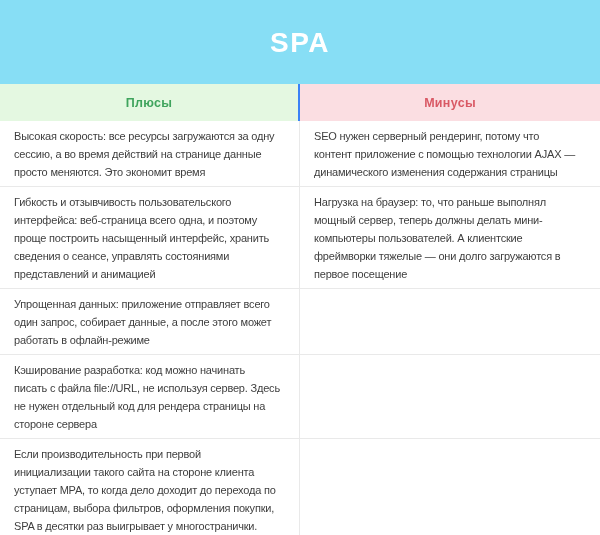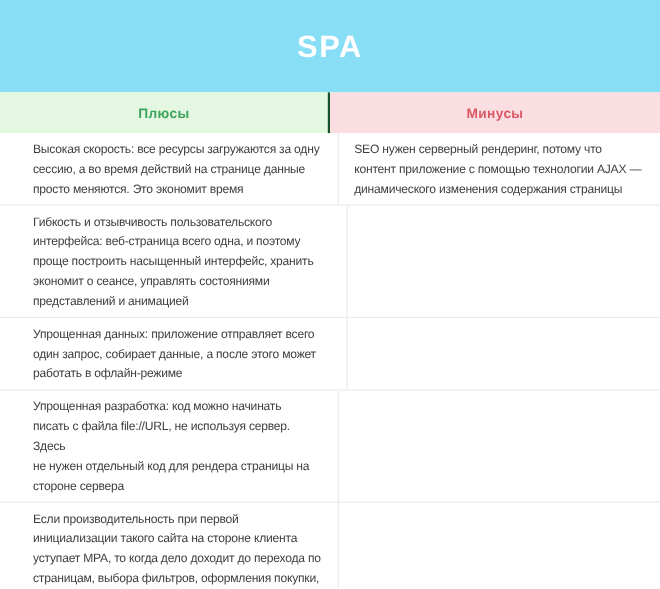--- a/index.html
+++ b/index.html
@@ -21,24 +21,24 @@
   }
   .title-bar h1{
     color:var(--header_text);font-size:28px;font-weight:800;
     letter-spacing:1.5px;padding-top:2px;
   }
   .col-headers{display:flex;width:600px;height:37px;}
   .col-header{
     width:300px;height:37px;display:flex;align-items:center;justify-content:center;
     font-size:12.5px;font-weight:700;letter-spacing:0.3px;
   }
-  .col-header.pros{background:var(--pros_bg);color:var(--pros_text);border-right:2px solid #14532d;}
+  .col-header.pros{background:var(--pros_bg);color:var(--pros_text);border-right:2px solid #3b82f6;}
   .col-header.cons{background:var(--cons_bg);color:var(--cons_text);}
   .table{width:600px;}
-  .row{display:flex;width:600px;padding-left:16px;}
+  .row{display:flex;width:600px;}
   .row.bordered{border-bottom:1px solid var(--divider);}
   .cell{
     width:300px;
     padding:6px 12px 5px 14px;
     font-size:11px;line-height:18px;letter-spacing:-0.2px;
     color:var(--body_text);
     white-space:pre-line;
   }
   .cell.pros-cell{border-right:1px solid var(--divider);}
 </style>
@@ -68,32 +68,37 @@
 просто меняются. Это экономит время</div>
       <div class="cell cons-cell">SEO нужен серверный рендеринг, потому что
 контент приложение с помощью технологии AJAX —
 динамического изменения содержания страницы</div>
     </div>
 
     <div class="row bordered">
       <div class="cell pros-cell">Гибкость и отзывчивость пользовательского
 интерфейса: веб-страница всего одна, и поэтому
 проще построить насыщенный интерфейс, хранить
-экономит о сеансе, управлять состояниями
+сведения о сеансе, управлять состояниями
 представлений и анимацией</div>
+      <div class="cell cons-cell">Нагрузка на браузер: то, что раньше выполнял
+мощный сервер, теперь должны делать  мини-
+компьютеры пользователей. А клиентские
+фреймворки тяжелые — они  долго загружаются в
+первое посещение</div>
     </div>
 
     <div class="row bordered">
       <div class="cell pros-cell">Упрощенная данных:  приложение отправляет всего
 один запрос, собирает данные, а после этого может
 работать в офлайн-режиме</div>
     </div>
 
     <div class="row bordered">
-      <div class="cell pros-cell">Упрощенная разработка:  код можно начинать
+      <div class="cell pros-cell">Кэширование разработка:  код можно начинать
 писать с файла file://URL, не используя сервер. Здесь
 не нужен отдельный код для рендера страницы на
 стороне сервера</div>
       <div class="cell cons-cell"></div>
     </div>
 
     <div class="row">
       <div class="cell pros-cell">Если производительность при первой
 инициализации такого сайта на стороне клиента
 уступает MPA, то когда дело доходит до перехода по

